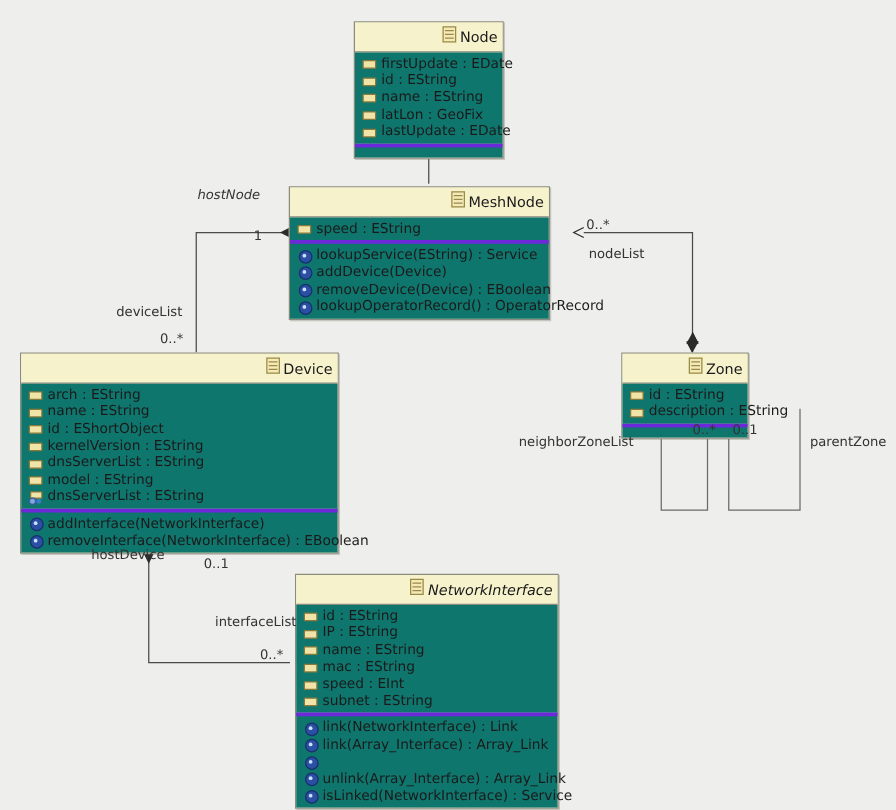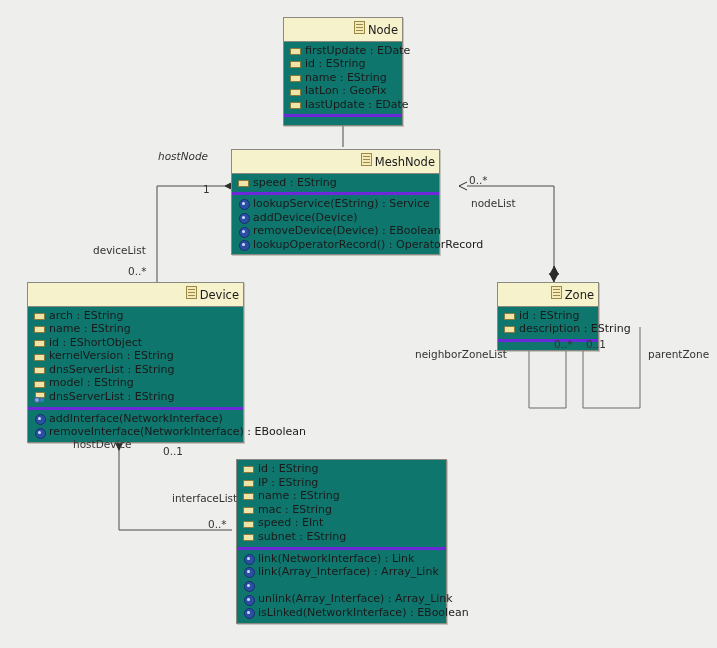--- a/index.html
+++ b/index.html
@@ -226,21 +226,21 @@
           <span class="ic ic-op"></span>
           <span class="ftext">removeDevice(Device) : EBoolean</span>
         </div>
       <div class="feature">
           <span class="ic ic-op"></span>
           <span class="ftext">lookupOperatorRecord() : OperatorRecord</span>
         </div>
     </div>
   </div>
 
-  <div class="uml-class" id="cls-device" style="left:27px;top:282px;width:217px;">
+  <div class="uml-class" id="cls-device" style="left:16px;top:282px;width:255px;">
     <div class="uml-header">
       <span class="ic-class"></span><span class="cname">Device</span>
     </div>
     <div class="uml-compartment">
       <div class="feature">
           <span class="ic ic-attr"></span>
           <span class="ftext">arch : EString</span>
         </div>
       <div class="feature">
           <span class="ic ic-attr"></span>
@@ -290,20 +290,23 @@
         </div>
       <div class="feature">
           <span class="ic ic-attr"></span>
           <span class="ftext">description : EString</span>
         </div>
     </div>
     <div class="uml-compartment empty"></div>
   </div>
 
   <div class="uml-class" id="cls-ni" style="left:236px;top:459px;width:211px;">
+    <div class="uml-header abstract">
+      <span class="ic-class"></span><span class="cname">NetworkInterface</span>
+    </div>
     <div class="uml-compartment">
       <div class="feature">
           <span class="ic ic-attr"></span>
           <span class="ftext">id : EString</span>
         </div>
       <div class="feature">
           <span class="ic ic-attr"></span>
           <span class="ftext">IP : EString</span>
         </div>
       <div class="feature">
@@ -334,21 +337,21 @@
         </div>
       <div class="feature">
           <span class="ic ic-op"></span>
         </div>
       <div class="feature">
           <span class="ic ic-op"></span>
           <span class="ftext">unlink(Array_Interface) : Array_Link</span>
         </div>
       <div class="feature">
           <span class="ic ic-op"></span>
-          <span class="ftext">isLinked(NetworkInterface) : EBoolean</span>
+          <span class="ftext">isLinked(NetworkInterface) : Service</span>
         </div>
     </div>
   </div>
 
   <div class="elabel" style="left:158px;top:150px;font-style:italic;">hostNode</div>
   <div class="mult" style="left:203px;top:183px;">1</div>
 
   <div class="elabel" style="left:93px;top:244px;">deviceList</div>
   <div class="mult" style="left:128px;top:265px;">0..*</div>
 

